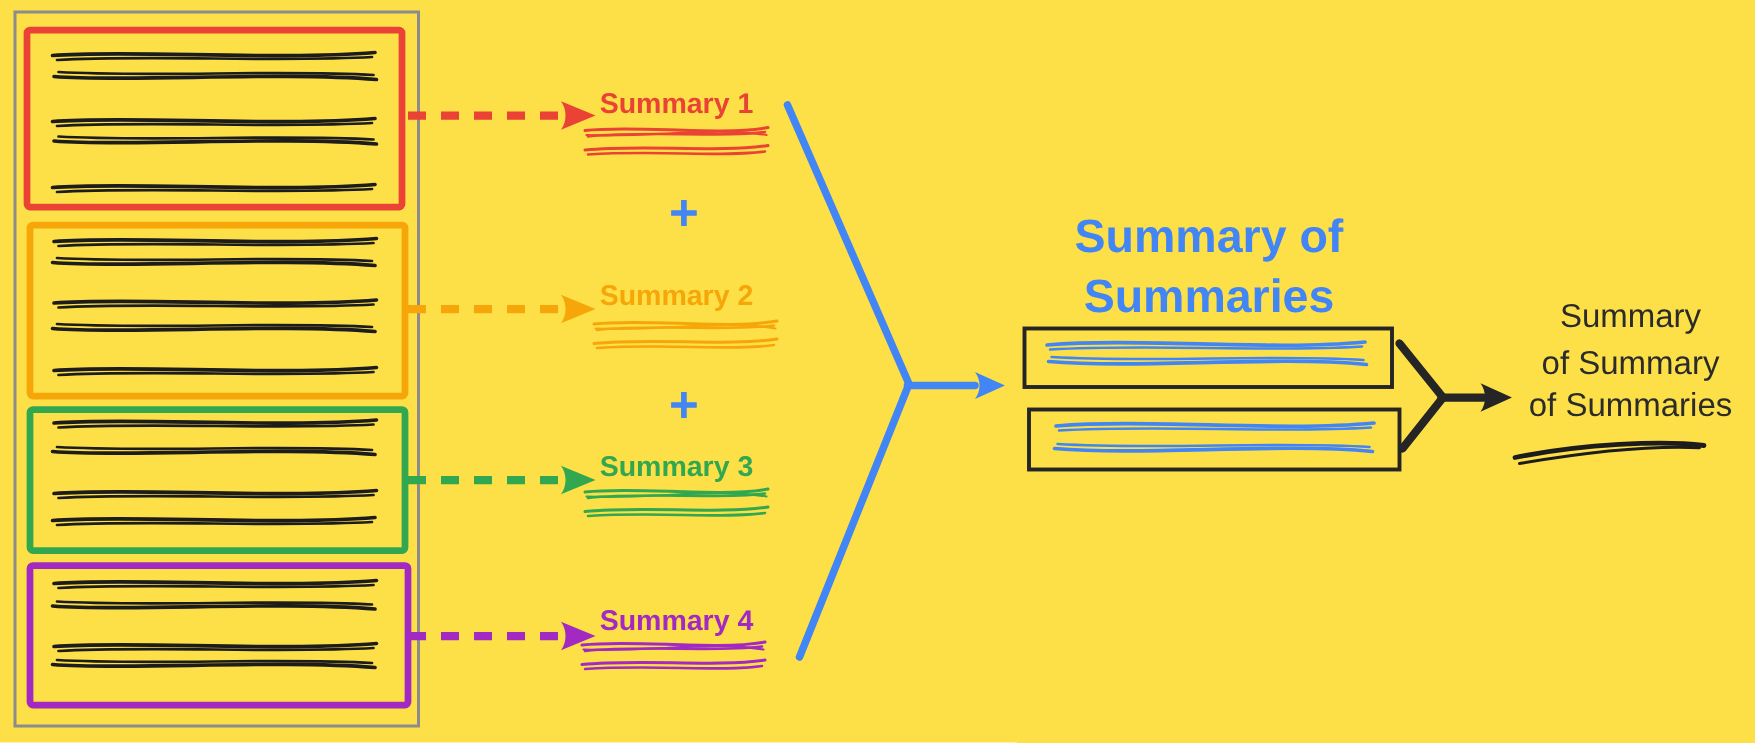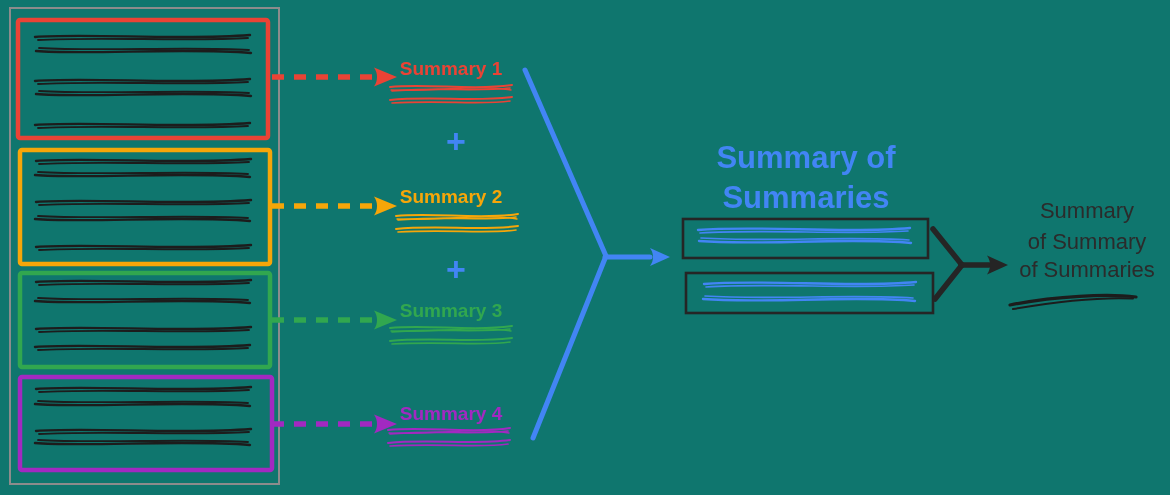--- a/index.html
+++ b/index.html
@@ -5,21 +5,21 @@
   html, body {
     margin: 0;
     padding: 0;
     background: #ffffff;
     font-family: "Liberation Sans", "DejaVu Sans", sans-serif;
   }
   .stage {
     position: relative;
     width: 1170px;
     height: 495px;
-    background: #0f766e;
+    background: #fde047;
     overflow: hidden;
   }
   svg { display: block; }
   .scribble, .scribble path {
     fill: none;
     stroke-linecap: round;
     stroke-linejoin: round;
   }
   text {
     font-family: "Liberation Sans", "DejaVu Sans", sans-serif;

